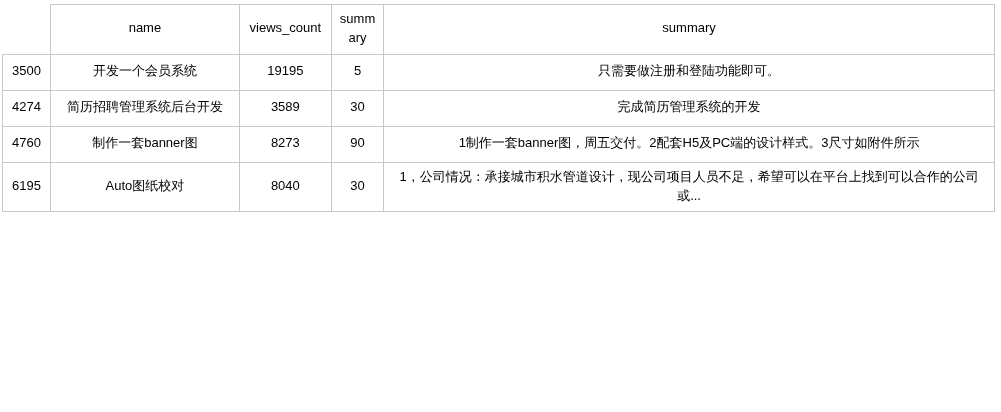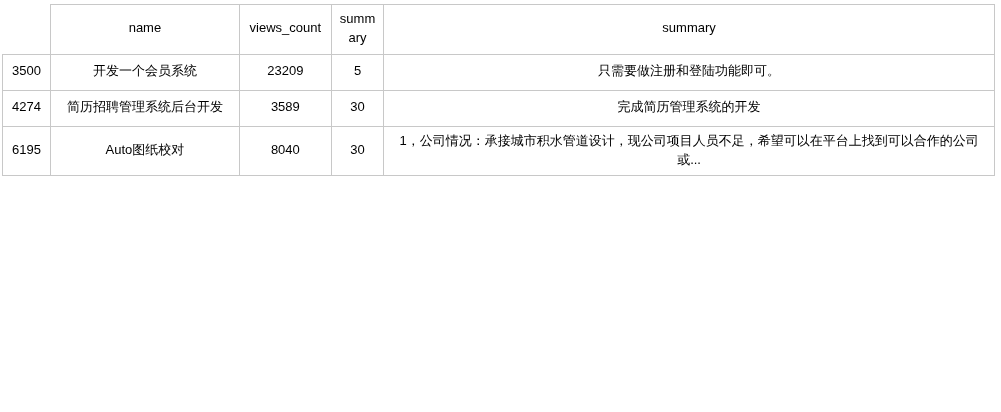--- a/index.html
+++ b/index.html
@@ -84,37 +84,44 @@
           <td class="idx-head"></td>
           <td>name</td>
           <td>views_count</td>
           <td>summary</td>
           <td>summary</td>
         </tr>
 
         <tr class="row-h1">
           <td class="idx-cell">3500</td>
           <td class="cell-name">开发一个会员系统</td>
-          <td class="cell-views">23209</td>
+          <td class="cell-views">19195</td>
           <td class="cell-period">5</td>
           <td class="cell-summary">只需要做注册和登陆功能即可。</td>
         </tr>
 
 
 
 
 
         <tr class="row-h1">
           <td class="idx-cell">4274</td>
           <td class="cell-name">简历招聘管理系统后台开发</td>
           <td class="cell-views">3589</td>
           <td class="cell-period">30</td>
           <td class="cell-summary">完成简历管理系统的开发</td>
         </tr>
 
+        <tr class="row-h1">
+          <td class="idx-cell">4760</td>
+          <td class="cell-name">制作一套banner图</td>
+          <td class="cell-views">8273</td>
+          <td class="cell-period">90</td>
+          <td class="cell-summary">1制作一套banner图，周五交付。2配套H5及PC端的设计样式。3尺寸如附件所示</td>
+        </tr>
 
 
         <tr>
           <td class="idx-cell">6195</td>
           <td class="cell-name">Auto图纸校对</td>
           <td class="cell-views">8040</td>
           <td class="cell-period">30</td>
           <td class="cell-summary">1，公司情况：承接城市积水管道设计，现公司项目人员不足，希望可以在平台上找到可以合作的公司或...</td>
         </tr>
 

